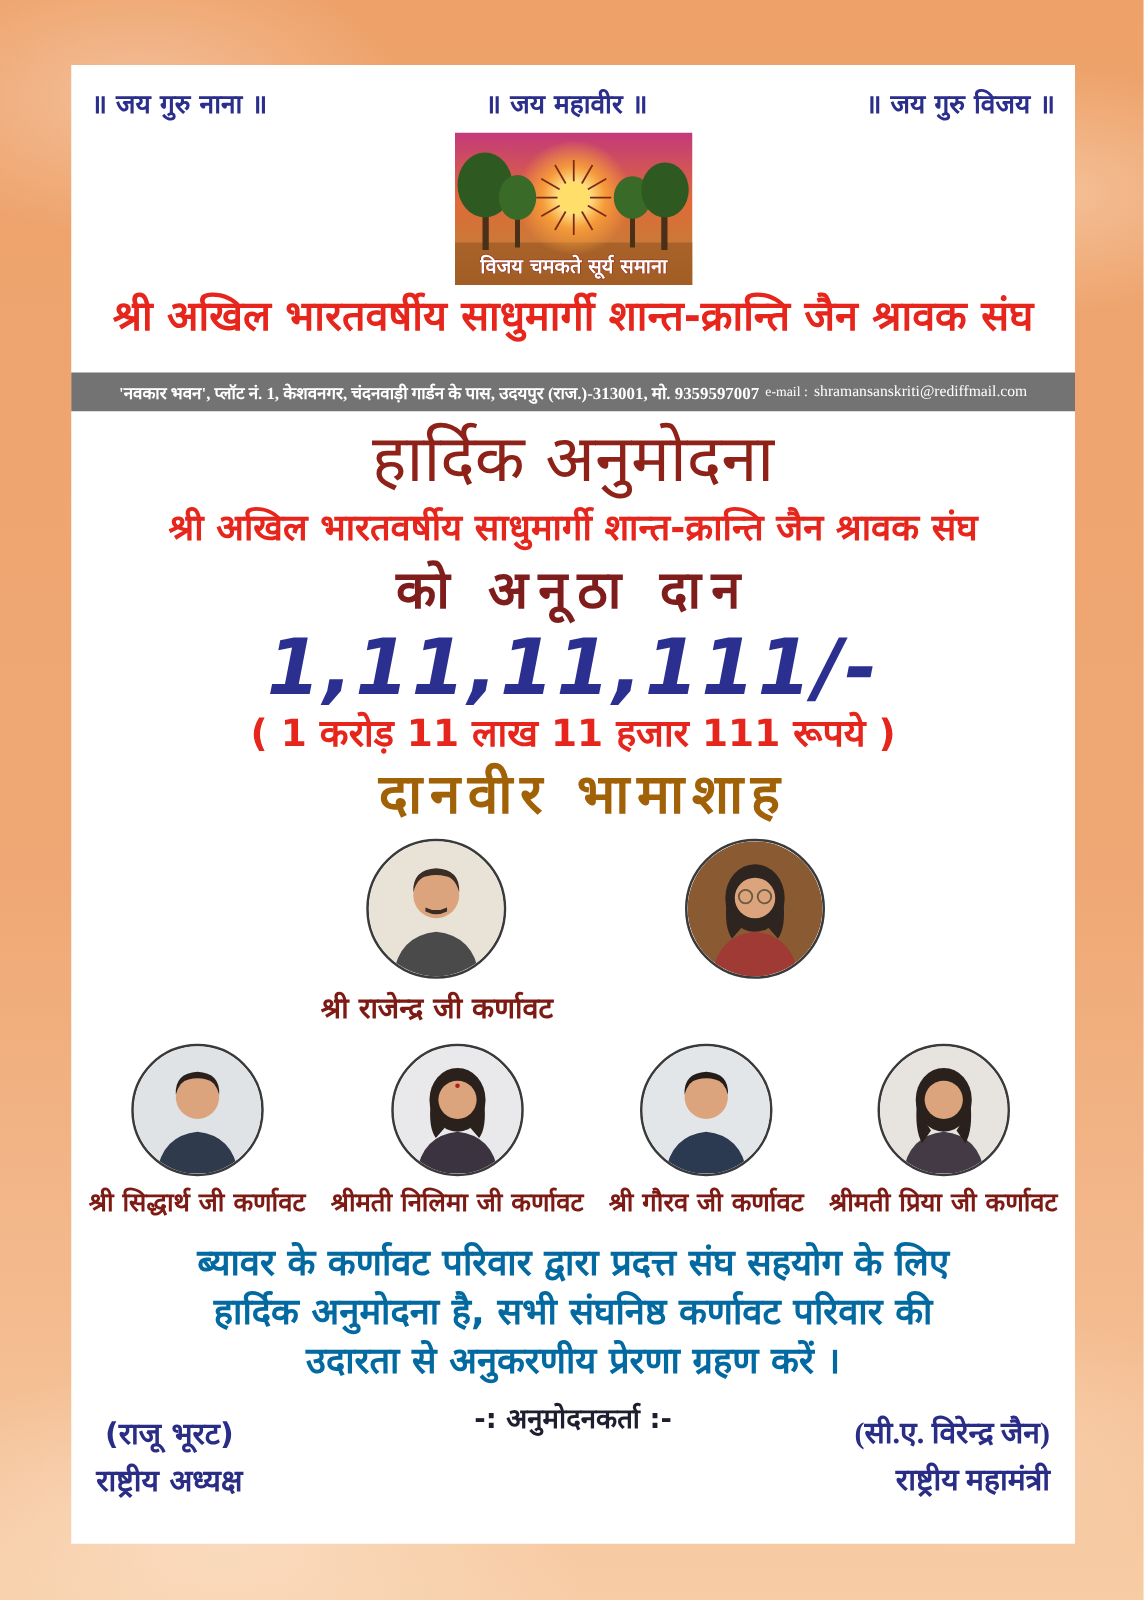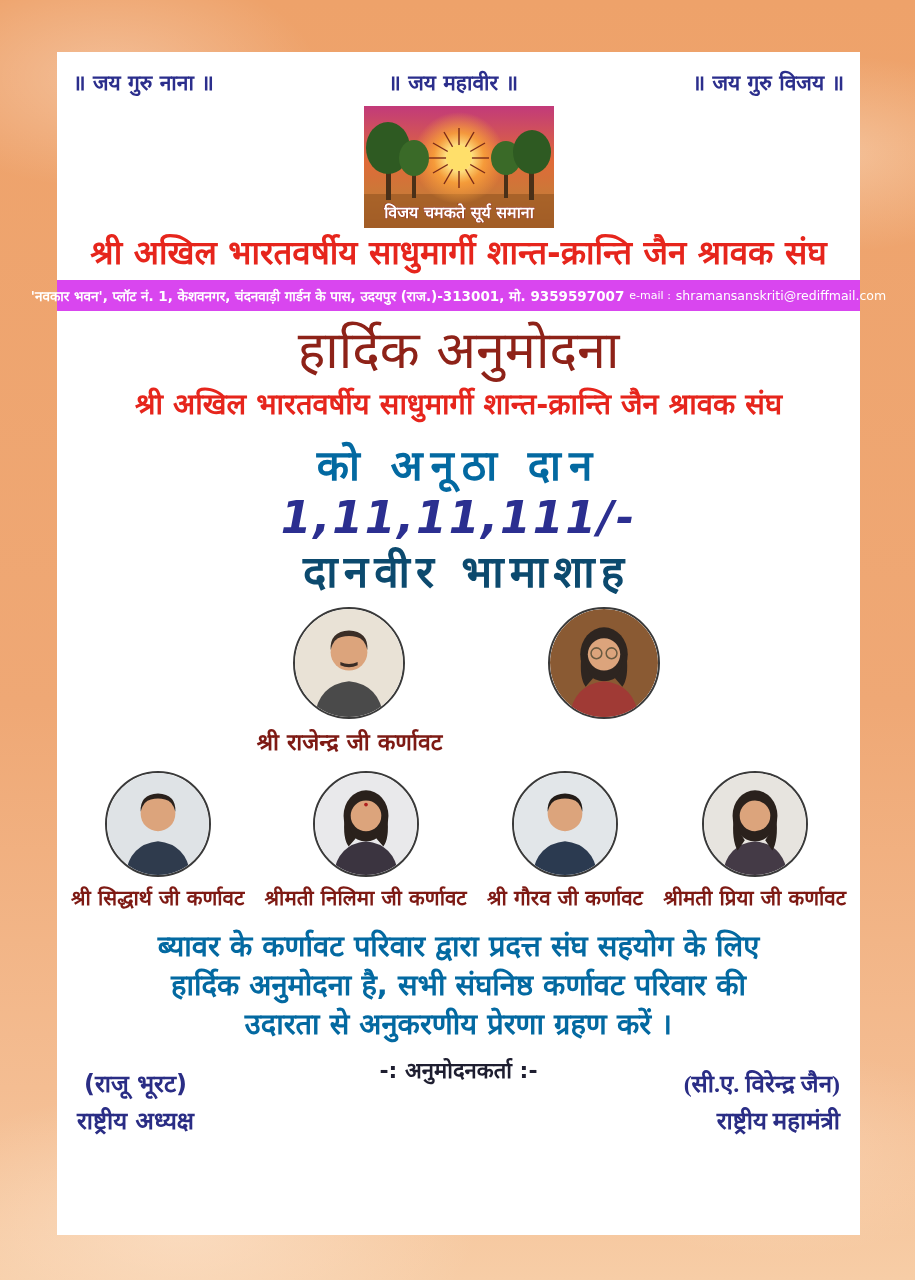--- a/index.html
+++ b/index.html
@@ -26,33 +26,33 @@
 
   
   .logo-wrap { width:190px; height:122px; margin:10px auto 2px auto; }
   .logo-wrap svg { width:100%; height:100%; display:block; }
 
   
   .org-title { font-size:33px; font-weight:bold; color:#e6251c; line-height:1.25; margin-top:4px; }
 
   
   .address-bar {
-    margin-top:7px; background:#d946ef; color:#ffffff;
+    margin-top:25px; background:#737373; color:#ffffff;
     height:31px; display:flex; align-items:center; justify-content:center;
-    font-size:13.5px; font-weight:bold; white-space:nowrap; gap:5px;
+    font-size:13.5px; font-weight:bold; white-space:nowrap; gap:5px;font-family:Liberation Serif, serif;
   }
   .address-bar .email-label { font-size:11px; font-weight:normal; }
   .address-bar .email { font-size:12.5px; font-weight:normal; }
 
   .hardik { font-size:52px; font-weight:normal; color:#8e2218; line-height:1.2; margin-top:8px; }
   .org-line { font-size:29px; font-weight:bold; color:#e6251c; line-height:1.3; margin-top:4px; }
-  .anootha { font-size:42px; font-weight:bold; color:#0369a1; letter-spacing:8px; margin-top:18px; line-height:1.2; }
-  .amount { font-size:44px; font-weight:bold; font-style:italic; color:#2b2f90; line-height:1.1; margin-top:2px; letter-spacing:2px; }
+  .anootha { font-size:42px; font-weight:bold; color:#7f1d1d; letter-spacing:8px; margin-top:6px; line-height:1.2; }
+  .amount { font-size:62px; font-weight:bold; font-style:italic; color:#2b2f90; line-height:1.1; margin-top:2px; letter-spacing:2px; }
   .amount-words { font-size:30px; font-weight:bold; color:#e6251c; line-height:1.2; margin-top:2px; }
-  .danveer { font-family:"DejaVu Serif","Liberation Serif",serif; font-size:44px; font-weight:bold; color:#0c4a6e; letter-spacing:6px; line-height:1.2; margin-top:4px;padding-left:16px; }
+  .danveer { font-family:"DejaVu Serif","Liberation Serif",serif; font-size:44px; font-weight:bold; color:#a16207; letter-spacing:6px; line-height:1.2; margin-top:4px;padding-left:16px; }
 
   
   .photo-row { display:flex; justify-content:center; align-items:flex-start; }
   .row1 { gap:106px; margin-top:8px; }
   .row2 { justify-content:space-between; padding:0 14px; margin-top:14px; }
   figure.donor { display:flex; flex-direction:column; align-items:center; }
   .photo { border-radius:50%; overflow:hidden; border:2px solid #3a3a3a; }
   .row1 .photo { width:112px; height:112px; }
   .row2 .photo { width:106px; height:106px; }
   .photo svg { width:100%; height:100%; display:block; }
@@ -144,20 +144,21 @@
     <div class="address-bar">
       <span>'नवकार भवन', प्लॉट नं. 1, केशवनगर, चंदनवाड़ी गार्डन के पास, उदयपुर (राज.)-313001, मो. 9359597007</span>
       <span class="email-label">e-mail :</span>
       <span class="email">shramansanskriti@rediffmail.com</span>
     </div>
 
     <h2 class="hardik">हार्दिक अनुमोदना</h2>
     <h3 class="org-line">श्री अखिल भारतवर्षीय साधुमार्गी शान्त-क्रान्ति जैन श्रावक संघ</h3>
     <h4 class="anootha">को अनूठा दान</h4>
     <div class="amount">1,11,11,111/-</div>
+    <div class="amount-words">( 1 करोड़ 11 लाख 11 हजार 111 रूपये )</div>
     <h5 class="danveer">दानवीर भामाशाह</h5>
 
     <div class="photo-row row1">
       <figure class="donor">
         <div class="photo">
           <svg class="av-1" viewBox="0 0 100 100">
             <circle cx="50" cy="50" r="50" fill="var(--bg)"></circle>
             <path d="M18 100 Q22 70 50 67 Q78 70 82 100 Z" fill="var(--shirt)"></path>
             <circle cx="50" cy="40" r="17" fill="#dca47c"></circle>
             <path d="M33 38 Q32 21 50 20 Q68 21 67 38 Q64 27 57 26 Q50 24 43 26 Q36 27 33 38 Z" fill="var(--hair)"></path>

